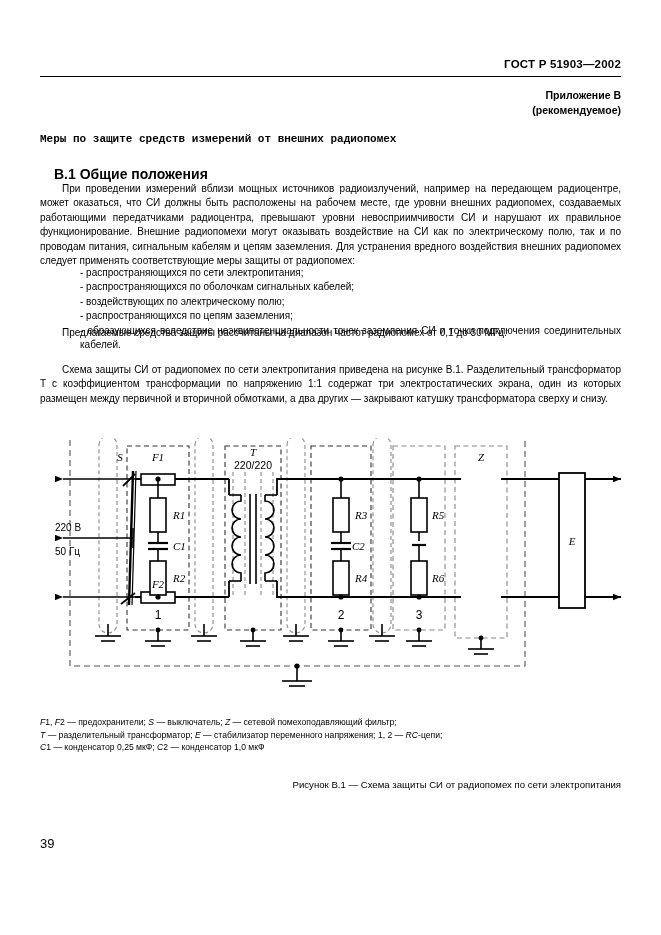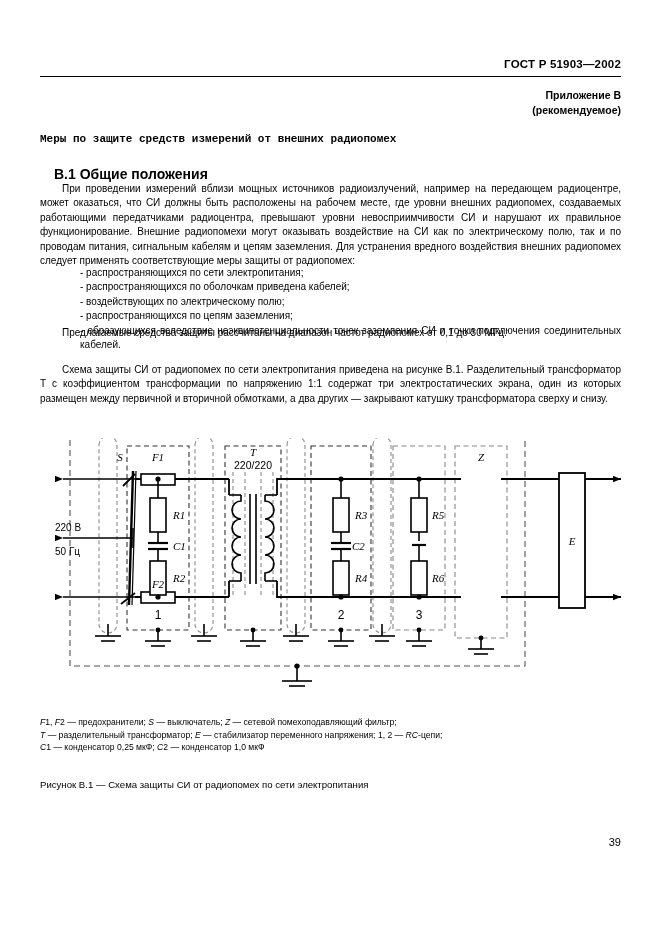--- a/index.html
+++ b/index.html
@@ -102,30 +102,29 @@
     position: absolute;
     left: 40px;
     width: 581px;
     font-size: 8.6px;
     line-height: 12.6px;
   }
   .fig-caption {
     position: absolute;
     left: 40px;
     width: 581px;
-    text-align: left;
+    text-align: right;
     font-size: 9.6px;
   }
   .page-num {
     position: absolute;
     left: 40px;
     top: 836px;
     width: 581px;
-    text-align: right;
-    font-size: 11px;
+    font-size: 13px;
   }
   i.it { font-style: italic; }
 
   
   .figure {
     position: absolute;
     left: 55px;
     top: 438px;
     width: 575px;
     height: 270px;
@@ -146,21 +145,21 @@
   </div>
 
   <div class="main-title">Меры по защите средств измерений от внешних радиопомех</div>
 
   <div class="sec-head" style="top:166px">В.1 Общие положения</div>
 
   <div class="para indent" style="top:182px">При проведении измерений вблизи мощных источников радиоизлучений, например на передающем радиоцентре, может оказаться, что СИ должны быть расположены на рабочем месте, где уровни внешних радиопомех, создаваемых работающими передатчиками радиоцентра, превышают уровни невосприимчивости СИ и нарушают их правильное функционирование. Внешние радиопомехи могут оказывать воздействие на СИ как по электрическому полю, так и по проводам питания, сигнальным кабелям и цепям заземления. Для устранения вредного воздействия внешних радиопомех следует применять соответствующие меры защиты от радиопомех:</div>
 
   <div class="bullets" style="top:266px">
     <div>- распространяющихся по сети электропитания;</div>
-    <div>- распространяющихся по оболочкам приведена кабелей;</div>
+    <div>- распространяющихся по оболочкам сигнальных кабелей;</div>
     <div>- воздействующих по электрическому полю;</div>
     <div>- распространяющихся по цепям заземления;</div>
     <div class="just">- образующихся вследствие неэквипотенциальности точек заземления СИ и точки подключения соединительных кабелей.</div>
   </div>
 
   <div class="para indent nojust" style="top:326px">Предлагаемые средства защиты рассчитаны на диапазон частот радиопомех от 0,1 до 30 МГц.</div>
 
 
   <div class="para indent" style="top:363px">Схема защиты СИ от радиопомех по сети электропитания приведена на рисунке В.1. Разделительный трансформатор T с коэффициентом трансформации по напряжению 1:1 содержат три электростатических экрана, один из которых размещен между первичной и вторичной обмотками, а два других — закрывают катушку трансформатора сверху и снизу.</div>
 

